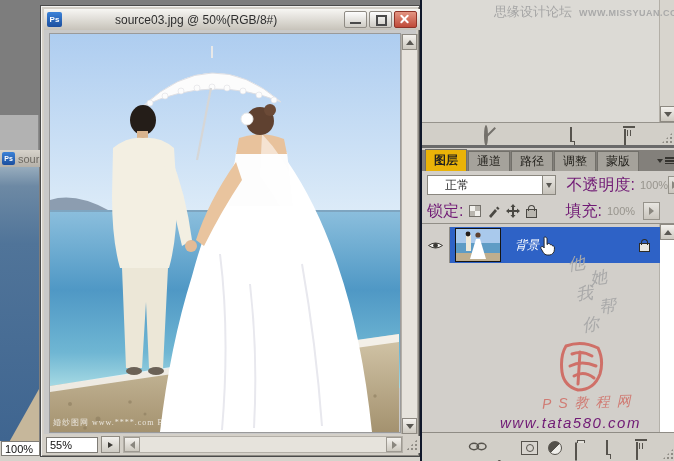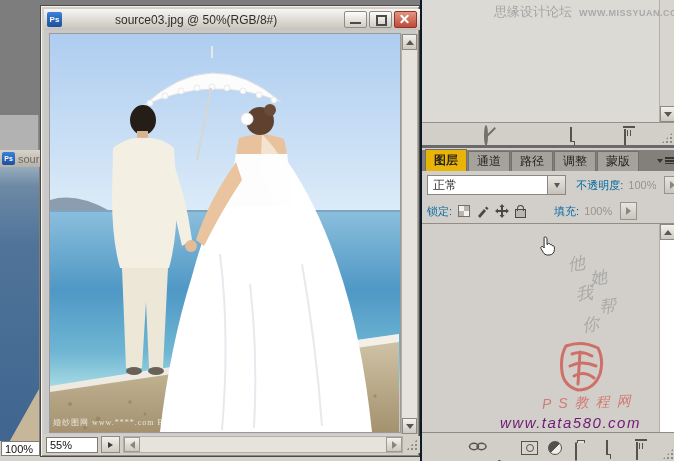--- a/index.html
+++ b/index.html
@@ -72,24 +72,24 @@
   #tab-bar{left:0;top:2px;width:254px;height:21px;background:#83807b;display:flex;align-items:flex-end;padding-left:3px;}
   .tab{height:19px;padding:0 8px;font-size:12px;color:#26241f;background:#a5a29b;border:1px solid #72706a;border-bottom:none;display:flex;align-items:center;margin-right:1px;white-space:nowrap;}
   .tab.active{background:#eab308;height:21px;font-weight:bold;}
   #panel-menu{margin-left:auto;margin-right:5px;align-self:center;display:flex;align-items:center;gap:2px;}
   #panel-menu .tri-down{border-top-color:#35332f;border-left-width:3px;border-right-width:3px;border-top-width:4px;}
   #panel-menu .bars{width:9px;height:7px;background:repeating-linear-gradient(#35332f 0 1.5px,transparent 1.5px 3px);}
 
   .ctl-row{left:0;width:254px;height:24px;display:flex;align-items:center;padding:0 5px;}
   #blend-row{top:25px;}
   #lock-row{top:51px;}
-  #blend-select{width:110px;height:18px;background:#fff;border:1px solid #8a877f;font-size:12px;color:#333;display:flex;align-items:center;padding:0 5px;}
+  #blend-select{width:110px;height:18px;background:#fff;border:1px solid #8a877f;font-size:12px;color:#333;display:flex;align-items:center;padding:0 17px;}
   #blend-chevron{width:17px;height:18px;background:linear-gradient(#e9e7e2,#c6c2ba);border:1px solid #8a877f;border-left:none;display:grid;place-items:center;}
   #blend-chevron i{width:0;height:0;border-left:3.5px solid transparent;border-right:3.5px solid transparent;border-top:5px solid #5a5853;}
-  .dim-label{font-size:11px;color:#0369a1;white-space:nowrap;}
+  .dim-label{font-size:16px;color:#701a75;white-space:nowrap;}
   .dim-value{font-size:11px;color:#97948d;}
   .spin-btn{width:15px;height:16px;border:1px solid #96938b;background:linear-gradient(#e7e5e0,#cac6be);display:grid;place-items:center;}
   #opacity-label{margin-left:10px;}
   #opacity-value{width:36px;padding-left:5px;}
   #lock-icons{width:86px;display:flex;align-items:center;gap:6px;margin-left:6px;}
   #fill-label{margin-left:10px;}
   #fill-value{width:36px;padding-left:5px;}
   .checker{width:10px;height:10px;border:1px solid #74716b;background:repeating-conic-gradient(#b9b6af 0 25%,#f2f1ed 0 50%);background-size:10px 10px;background-color:#f2f1ed;}
   .mini-lock{width:9px;height:7px;background:#b9b6af;border:1px solid #4a4843;position:relative;margin-top:5px;}
   .mini-lock::before{content:"";position:absolute;left:1px;top:-5px;width:5px;height:5px;border:1.5px solid #4a4843;border-bottom:none;border-radius:4px 4px 0 0;}
@@ -323,20 +323,41 @@
             <i class="tri-right"></i>
           </span>
       </div>
 
       <div class="abs" id="layer-list">
         <div id="list-scroll">
           <span class="scroll-btn" style="top:0;">
               <i class="tri-up"></i>
             </span>
         </div>
+        <div id="layer-row">
+          <span id="eye-cell">
+            <svg width="17" height="11">
+              <path d="M1.5 5.5 Q8.5 0.5 15.5 5.5 Q8.5 10.5 1.5 5.5 Z" fill="#f5f4f0" stroke="#3c3a36"></path>
+              <circle cx="8.5" cy="5.5" r="2.4" fill="#3c3a36"></circle>
+            </svg>
+          </span>
+          <span id="layer-thumb">
+            <svg width="44" height="32">
+              <rect width="44" height="14" fill="#a9c9ec"></rect>
+                <rect y="14" width="44" height="10" fill="#5f9cc5"></rect>
+                <rect y="24" width="44" height="8" fill="#bfae8e"></rect>
+              <path d="M20 10 L14 30 L30 30 L24 10 Z" fill="#fff"></path>
+                <rect x="10" y="6" width="5" height="16" fill="#efe9d8"></rect>
+                <circle cx="12" cy="5" r="2.4" fill="#241d18"></circle>
+                <circle cx="22" cy="6" r="2.6" fill="#5f4130"></circle>
+            </svg>
+          </span>
+          <span id="layer-name">背景</span>
+          <span class="mini-lock silver" id="row-lock"></span>
+        </div>
         <svg id="cursor-hand" width="16" height="20" viewBox="0 0 16 20">
           <path d="M5 1 C6.3 1 7 1.9 7 3 V8.6 L8 7.8 C8.6 7.2 9.6 7.4 10 8.1 L10.4 8.8 C11 8.4 12 8.6 12.3 9.4 L12.6 10 C13.3 9.8 14.4 10.3 14.4 11.1 V13.4 C14.4 16.5 12.3 19 9.2 19 H7.7 C5.6 19 4.1 18 3.1 16.2 L1 12.5 C0.5 11.6 1.1 10.5 2.2 10.5 C2.9 10.5 3.4 10.9 3.8 11.5 L4.1 12 V3 C4.1 1.9 3.7 1 5 1 Z" fill="#ffffff" stroke="#1a1a1a" stroke-width="0.9"></path>
         </svg>
 
         <span class="hand-char" style="left:146px;top:28px;">他</span>
         <span class="hand-char" style="left:168px;top:42px;">她</span>
         <span class="hand-char" style="left:154px;top:58px;">我</span>
         <span class="hand-char" style="left:177px;top:71px;">帮</span>
         <span class="hand-char" style="left:160px;top:89px;">你</span>
       </div>

